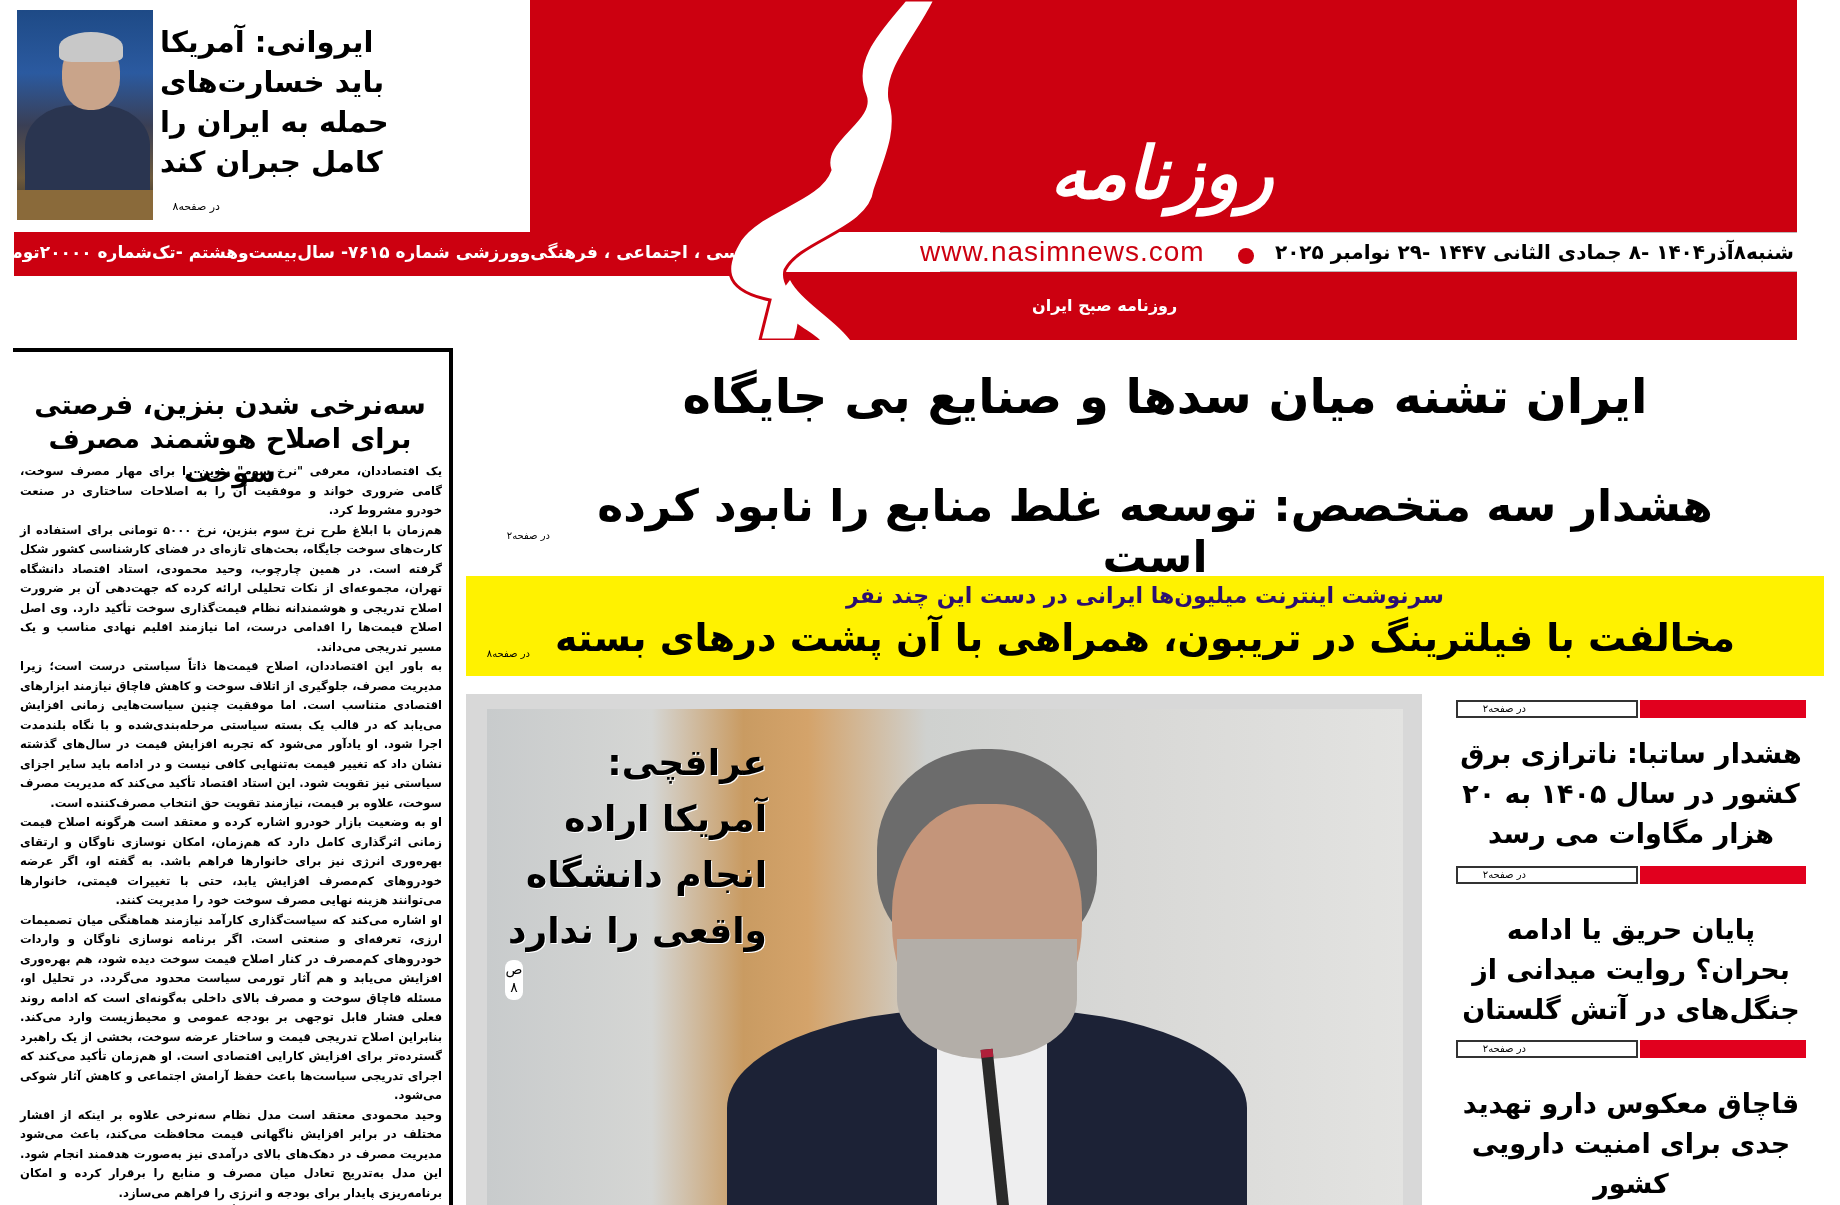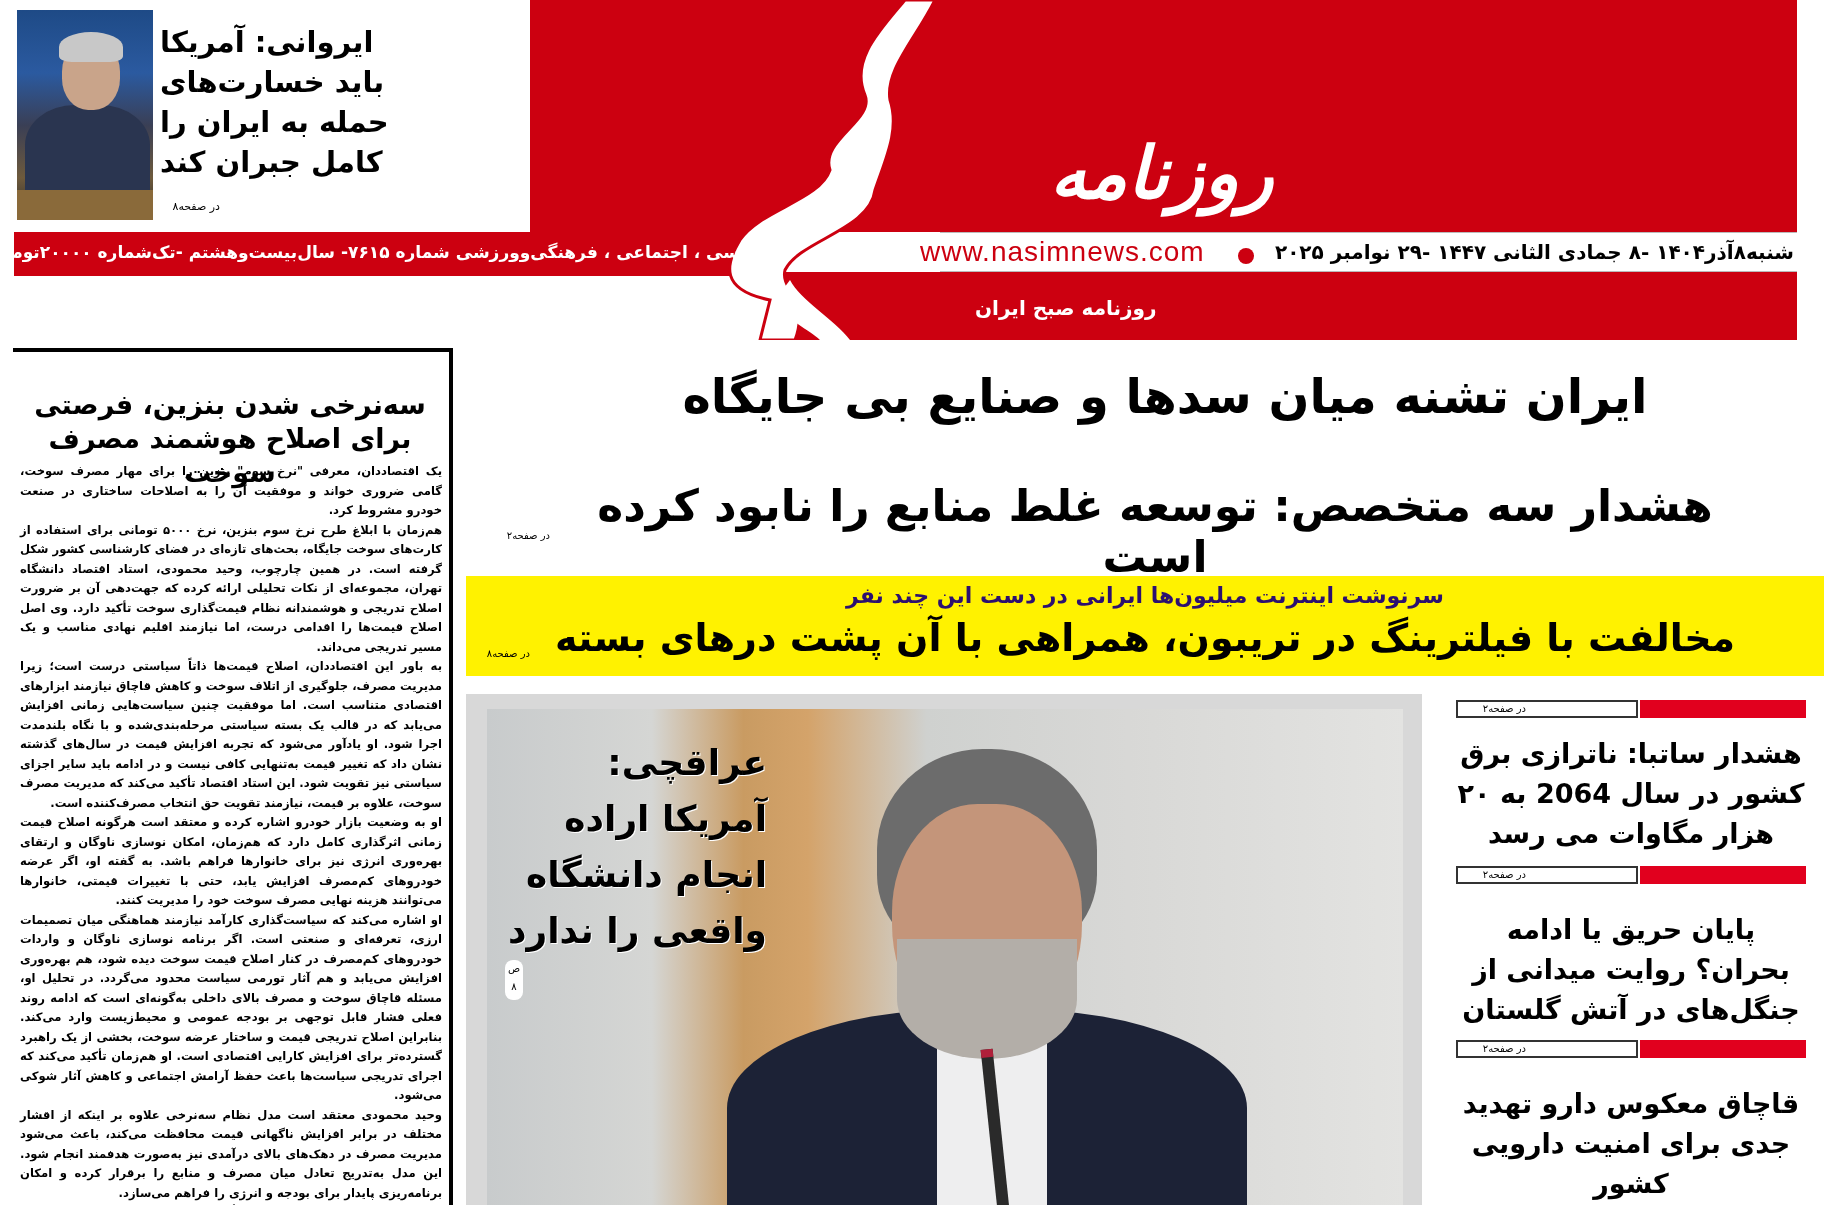--- a/index.html
+++ b/index.html
@@ -11,21 +11,21 @@
   
   .mast-red-top { left: 530px; top: 0; width: 1267px; height: 232px; background: #cc0010; }
   .mast-date-strip { left: 940px; top: 232px; width: 857px; height: 40px; background: #fff; border-top: 1px solid #bbb; border-bottom: 1px solid #bbb; }
   .mast-red-bottom { left: 780px; top: 272px; width: 1017px; height: 68px; background: #cc0010; }
   .mast-left-strip { left: 14px; top: 232px; width: 760px; height: 44px; background: #cc0010; }
   .logo-curve { left: 700px; top: 0; width: 300px; height: 340px; }
   .logo-word { left: 1030px; top: 130px; font-family: "DejaVu Serif", serif; font-size: 72px; color: #fff; font-style: italic; font-weight: bold; letter-spacing: 6px; margin-left: 20px; }
   .website { left: 920px; top: 236px; font-family: "Liberation Sans", sans-serif; font-size: 28px; color: #cc0010; letter-spacing: 1px; }
   .web-dot { left: 1238px; top: 248px; width: 16px; height: 16px; border-radius: 50%; background: #cc0010; }
   .date-text { right: 46px; top: 240px; font-size: 20px; font-weight: bold; color: #000; }
-  .tagline { left: 975px; top: 296px; font-size: 20px; font-weight: bold; color: #fff; }
+  .tagline { left: 1032px; top: 296px; font-size: 16px; font-weight: bold; color: #fff; }
   .left-strip-text { left: 20px; top: 242px; width: 750px; font-size: 17px; font-weight: bold; color: #fff; text-align: left; white-space: nowrap; }
 
   
   .teaser-photo { left: 17px; top: 10px; width: 136px; height: 210px; background: linear-gradient(180deg, #1e4a86 0%, #2b5aa0 30%, #3a3f55 55%, #6e5a3c 80%, #2a2a2a 100%); overflow: hidden; }
   .teaser-photo .head { position: absolute; left: 45px; top: 30px; width: 58px; height: 70px; border-radius: 45%; background: #c9a48a; }
   .teaser-photo .hair { position: absolute; left: 42px; top: 22px; width: 64px; height: 30px; border-radius: 50% 50% 20% 20%; background: #c8c8c8; }
   .teaser-photo .suit { position: absolute; left: 8px; top: 95px; width: 125px; height: 100px; border-radius: 40% 40% 0 0; background: #2a3550; }
   .teaser-photo .desk { position: absolute; left: 0; top: 180px; width: 136px; height: 30px; background: #8a6a3a; }
   .teaser-title { left: 160px; top: 22px; width: 260px; font-size: 29px; font-weight: bold; line-height: 40px; text-align: left; }
   .teaser-ref { left: 160px; top: 200px; width: 60px; font-size: 11px; text-align: right; }
@@ -51,21 +51,21 @@
   
   .photo-frame { left: 466px; top: 694px; width: 956px; height: 511px; background: #d8d8d8; }
   .photo-inner { left: 487px; top: 709px; width: 916px; height: 496px; background: linear-gradient(90deg, #c8cbcc 0%, #d5d6d4 18%, #c99b62 28%, #d4a36a 35%, #cfd1cf 48%, #d8d8d6 70%, #e3e3e1 100%); overflow: hidden; }
   .photo-inner .p-hair { position: absolute; left: 390px; top: 40px; width: 220px; height: 210px; border-radius: 48% 48% 40% 40%; background: #6c6c6c; }
   .photo-inner .p-face { position: absolute; left: 405px; top: 95px; width: 190px; height: 240px; border-radius: 45% 45% 50% 50%; background: #c4957a; }
   .photo-inner .p-beard { position: absolute; left: 410px; top: 230px; width: 180px; height: 120px; border-radius: 0 0 50% 50%; background: #b3aea8; }
   .photo-inner .p-suit { position: absolute; left: 240px; top: 300px; width: 520px; height: 220px; border-radius: 45% 45% 0 0; background: #1c2236; }
   .photo-inner .p-shirt { position: absolute; left: 450px; top: 330px; width: 110px; height: 190px; background: #eeeeef; }
   .photo-inner .p-mic { position: absolute; left: 503px; top: 340px; width: 12px; height: 180px; background: #2a2a2a; transform: rotate(-6deg); border-top: 8px solid #b0203a; }
   .photo-headline { left: 497px; top: 735px; width: 270px; font-size: 36px; font-weight: bold; line-height: 56px; text-align: right; color: #000; text-shadow: 1px 1px 0 #fff; }
-  .photo-page-badge { left: 505px; top: 960px; width: 18px; height: 40px; background: #fff; border-radius: 8px; font-size: 10px; text-align: center; line-height: 18px; }
+  .photo-page-badge { left: 505px; top: 960px; width: 18px; height: 40px; background: #fff; border-radius: 8px; font-size: 14px; text-align: center; line-height: 18px; }
 
   
   .side-col { left: 1456px; top: 700px; width: 384px; }
   .side-rule { position: absolute; left: 0; width: 384px; height: 20px; }
   .side-rule .ref-box { position: absolute; left: 0; top: 0; width: 182px; height: 18px; border: 2px solid #333; background: #fff; font-size: 10px; text-align: right; padding-right: 110px; line-height: 14px; }
   .side-rule .red-bar { position: absolute; left: 184px; top: 0; width: 166px; height: 18px; background: #e1001e; }
   .side-title { position: absolute; left: 0; width: 350px; font-size: 27px; font-weight: bold; text-align: center; line-height: 40px; }
 </style>
 </head>
 <body>
@@ -128,21 +128,21 @@
     <div class="p-mic"></div>
 </div>
 <div class="abs photo-headline rtl">عراقچی: آمریکا اراده انجام دانشگاه واقعی را ندارد</div>
 <div class="abs photo-page-badge rtl">ص ۸</div>
 
 <div class="abs side-col">
   <div class="side-rule" style="top:0">
     <div class="ref-box rtl">در صفحه۲</div>
     <div class="red-bar"></div>
   </div>
-  <div class="side-title rtl" style="top:34px">هشدار ساتبا: ناترازی برق کشور در سال 2064 به ۲۰ هزار مگاوات می رسد</div>
+  <div class="side-title rtl" style="top:34px">هشدار ساتبا: ناترازی برق کشور در سال ۱۴۰۵ به ۲۰ هزار مگاوات می رسد</div>
 
   <div class="side-rule" style="top:166px">
     <div class="ref-box rtl">در صفحه۲</div>
     <div class="red-bar"></div>
   </div>
   <div class="side-title rtl" style="top:210px">پایان حریق یا ادامه بحران؟ روایت میدانی از جنگل‌های در آتش گلستان</div>
 
   <div class="side-rule" style="top:340px">
     <div class="ref-box rtl">در صفحه۲</div>
     <div class="red-bar"></div>

